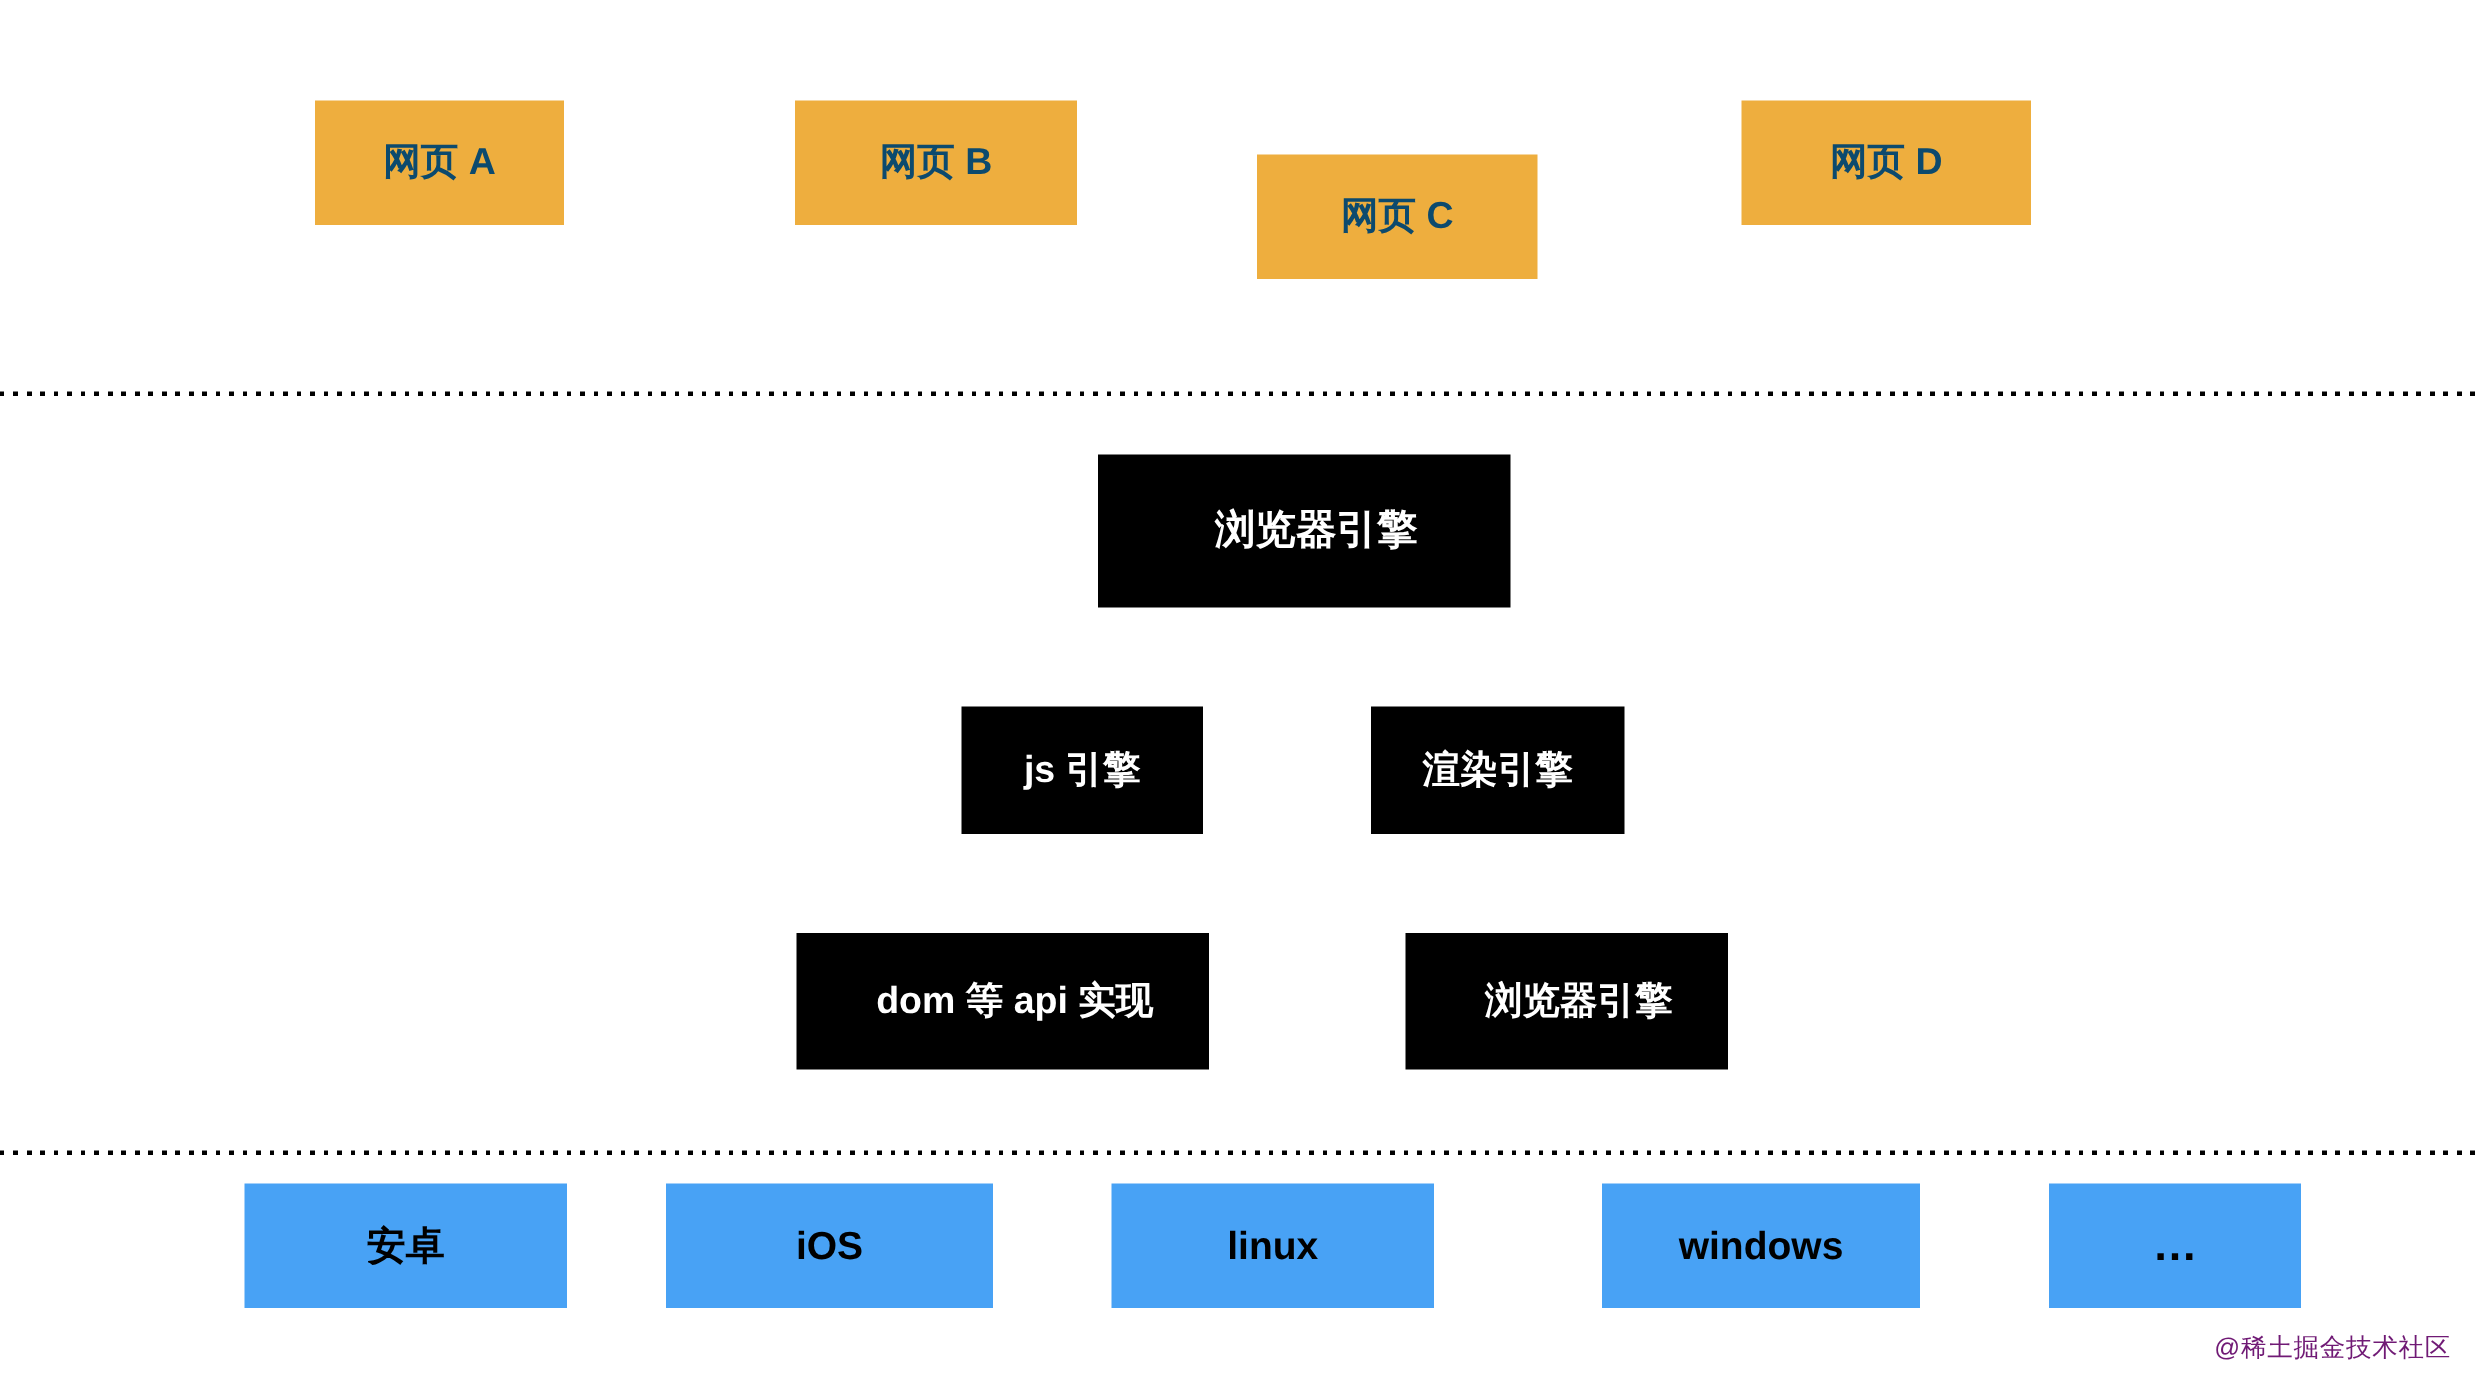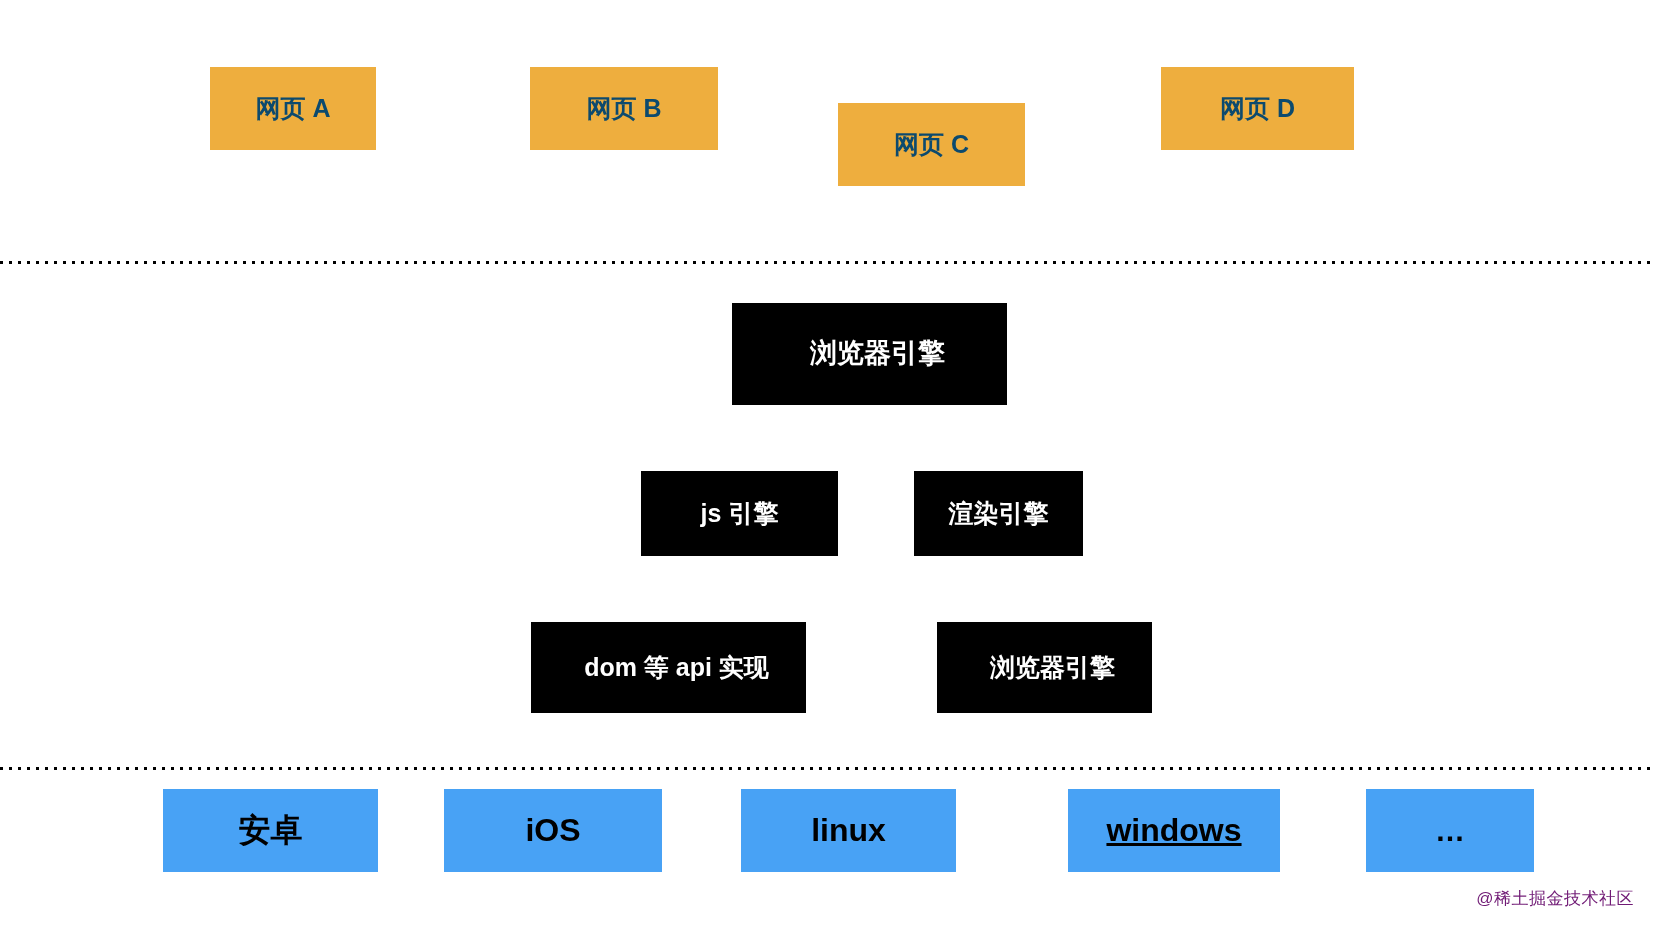--- a/index.html
+++ b/index.html
@@ -49,21 +49,21 @@
     font-weight: 700;
   }
   .engine-root   { font-size: 27px; padding-left: 16px; }
   .engine-mid    { font-size: 25px; }
   .engine-impl   { font-size: 25px; padding-left: 16px; }
 
   
   .layer-os {
     background: #48a2f5;
     color: #000000;
-    font-size: 32px;
+    font-size: 26px;
     font-weight: 700;
   }
   .layer-os.os-ellipsis { font-size: 30px; }
 
   
   .divider {
     position: absolute;
     left: 0;
     width: 1656px;
     height: 3px;
@@ -109,21 +109,21 @@
   <div class="node layer-page" style="left:1161px; top:67px; width:193px; height:83px;">
     <span class="node-label">网页 D</span>
   </div>
 
   <div class="divider" style="top:261px;"></div>
 
   <div class="node layer-engine engine-root" style="left:732px; top:303px; width:275px; height:102px;">
     <span class="node-label">浏览器引擎</span>
   </div>
 
-  <div class="node layer-engine engine-mid" style="left:641px; top:471px; width:197px; height:85px;">
+  <div class="node layer-engine engine-mid" style="left:641px; top:471px; width:161px; height:85px;">
     <span class="node-label">js 引擎</span>
   </div>
 
   <div class="node layer-engine engine-mid" style="left:914px; top:471px; width:169px; height:85px;">
     <span class="node-label">渲染引擎</span>
   </div>
 
   <div class="node layer-engine engine-impl" style="left:531px; top:622px; width:275px; height:91px;">
     <span class="node-label">dom 等 api 实现</span>
   </div>
@@ -139,21 +139,21 @@
   </div>
 
   <div class="node layer-os" style="left:444px; top:789px; width:218px; height:83px;text-align:center;">
     <span class="node-label">iOS</span>
   </div>
 
   <div class="node layer-os" style="left:741px; top:789px; width:215px; height:83px;">
     <span class="node-label">linux</span>
   </div>
 
-  <div class="node layer-os" style="left:1068px; top:789px; width:212px; height:83px;text-decoration:underline;">
+  <div class="node layer-os" style="left:1068px; top:789px; width:212px; height:83px;">
     <span class="node-label">windows</span>
   </div>
 
   <div class="node layer-os os-ellipsis" style="left:1366px; top:789px; width:168px; height:83px;">
     <span class="node-label">…</span>
   </div>
 
   <div class="watermark">@稀土掘金技术社区</div>
 
 </div>

